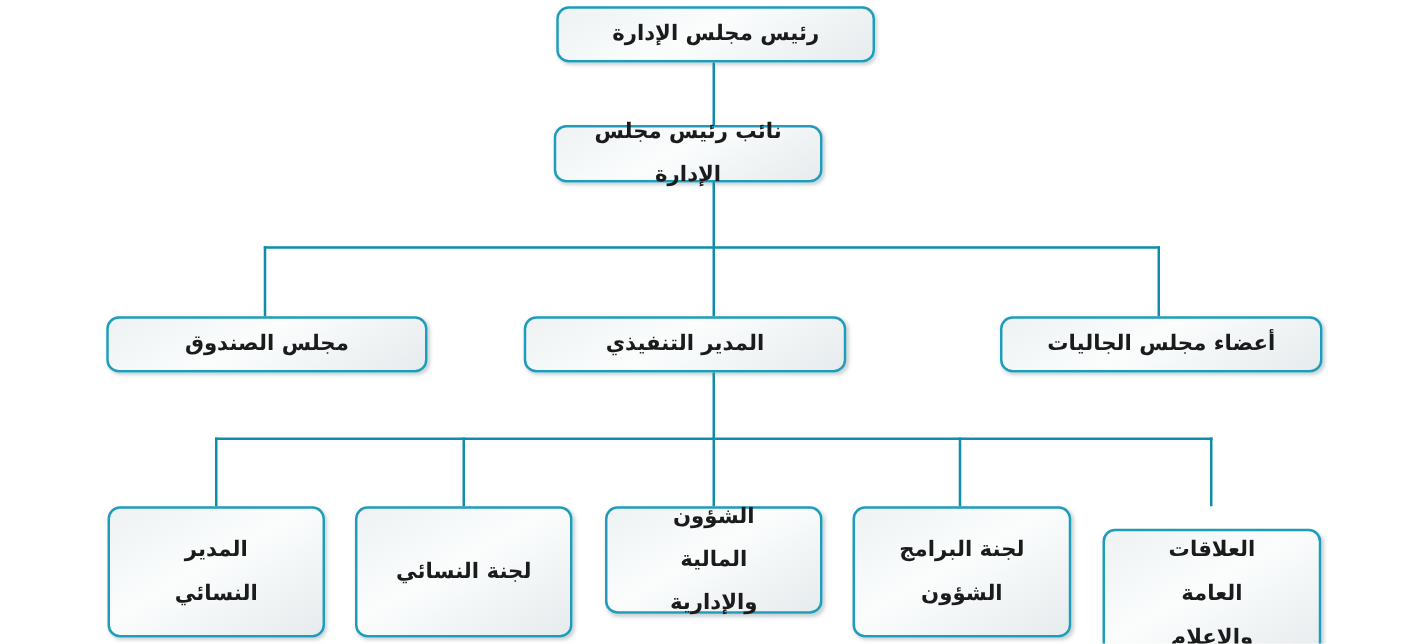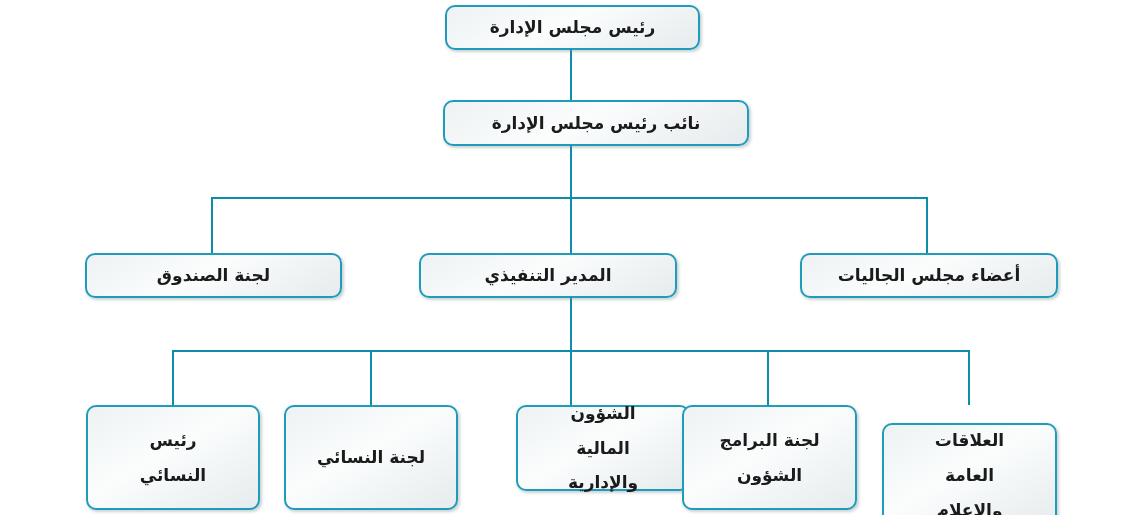--- a/index.html
+++ b/index.html
@@ -53,25 +53,25 @@
   <div class="v-line" style="left:570px; top:298px; height:54px;"></div>
   <div class="h-line" style="left:172px; top:350px; width:798px;"></div>
   <div class="v-line" style="left:172px; top:350px; height:55px;"></div>
   <div class="v-line" style="left:370px; top:350px; height:55px;"></div>
   <div class="v-line" style="left:570px; top:350px; height:55px;"></div>
   <div class="v-line" style="left:767px; top:350px; height:55px;"></div>
   <div class="v-line" style="left:968px; top:350px; height:55px;"></div>
 
   <div class="node" style="left:445px; top:5px; width:255px; height:45px;">رئيس مجلس الإدارة</div>
 
-  <div class="node" style="left:443px; top:100px; width:306px; height:46px;">نائب رئيس مجلس الإدارة</div>
+  <div class="node" style="left:443px; top:100px; width:215px; height:46px;">نائب رئيس مجلس الإدارة</div>
 
-  <div class="node" style="left:85px; top:253px; width:257px; height:45px;">لجنة الصندوق</div>
+  <div class="node" style="left:85px; top:253px; width:257px; height:45px;">مجلس الصندوق</div>
   <div class="node" style="left:419px; top:253px; width:258px; height:45px;">المدير التنفيذي</div>
   <div class="node" style="left:800px; top:253px; width:258px; height:45px;">أعضاء مجلس الجاليات</div>
 
-  <div class="node" style="left:86px; top:405px; width:174px; height:105px;">رئيس النسائي</div>
+  <div class="node" style="left:86px; top:405px; width:174px; height:105px;">المدير النسائي</div>
   <div class="node" style="left:284px; top:405px; width:174px; height:105px;">لجنة النسائي</div>
-  <div class="node" style="left:484px; top:405px; width:174px; height:86px;margin-left:32px;">الشؤون المالية والإدارية</div>
+  <div class="node" style="left:484px; top:405px; width:174px; height:86px;">الشؤون المالية والإدارية</div>
   <div class="node" style="left:682px; top:405px; width:175px; height:105px;">لجنة البرامج الشؤون</div>
   <div class="node" style="left:882px; top:423px; width:175px; height:105px;">العلاقات العامة والإعلام</div>
 
 </div>
 
 </body></html>

